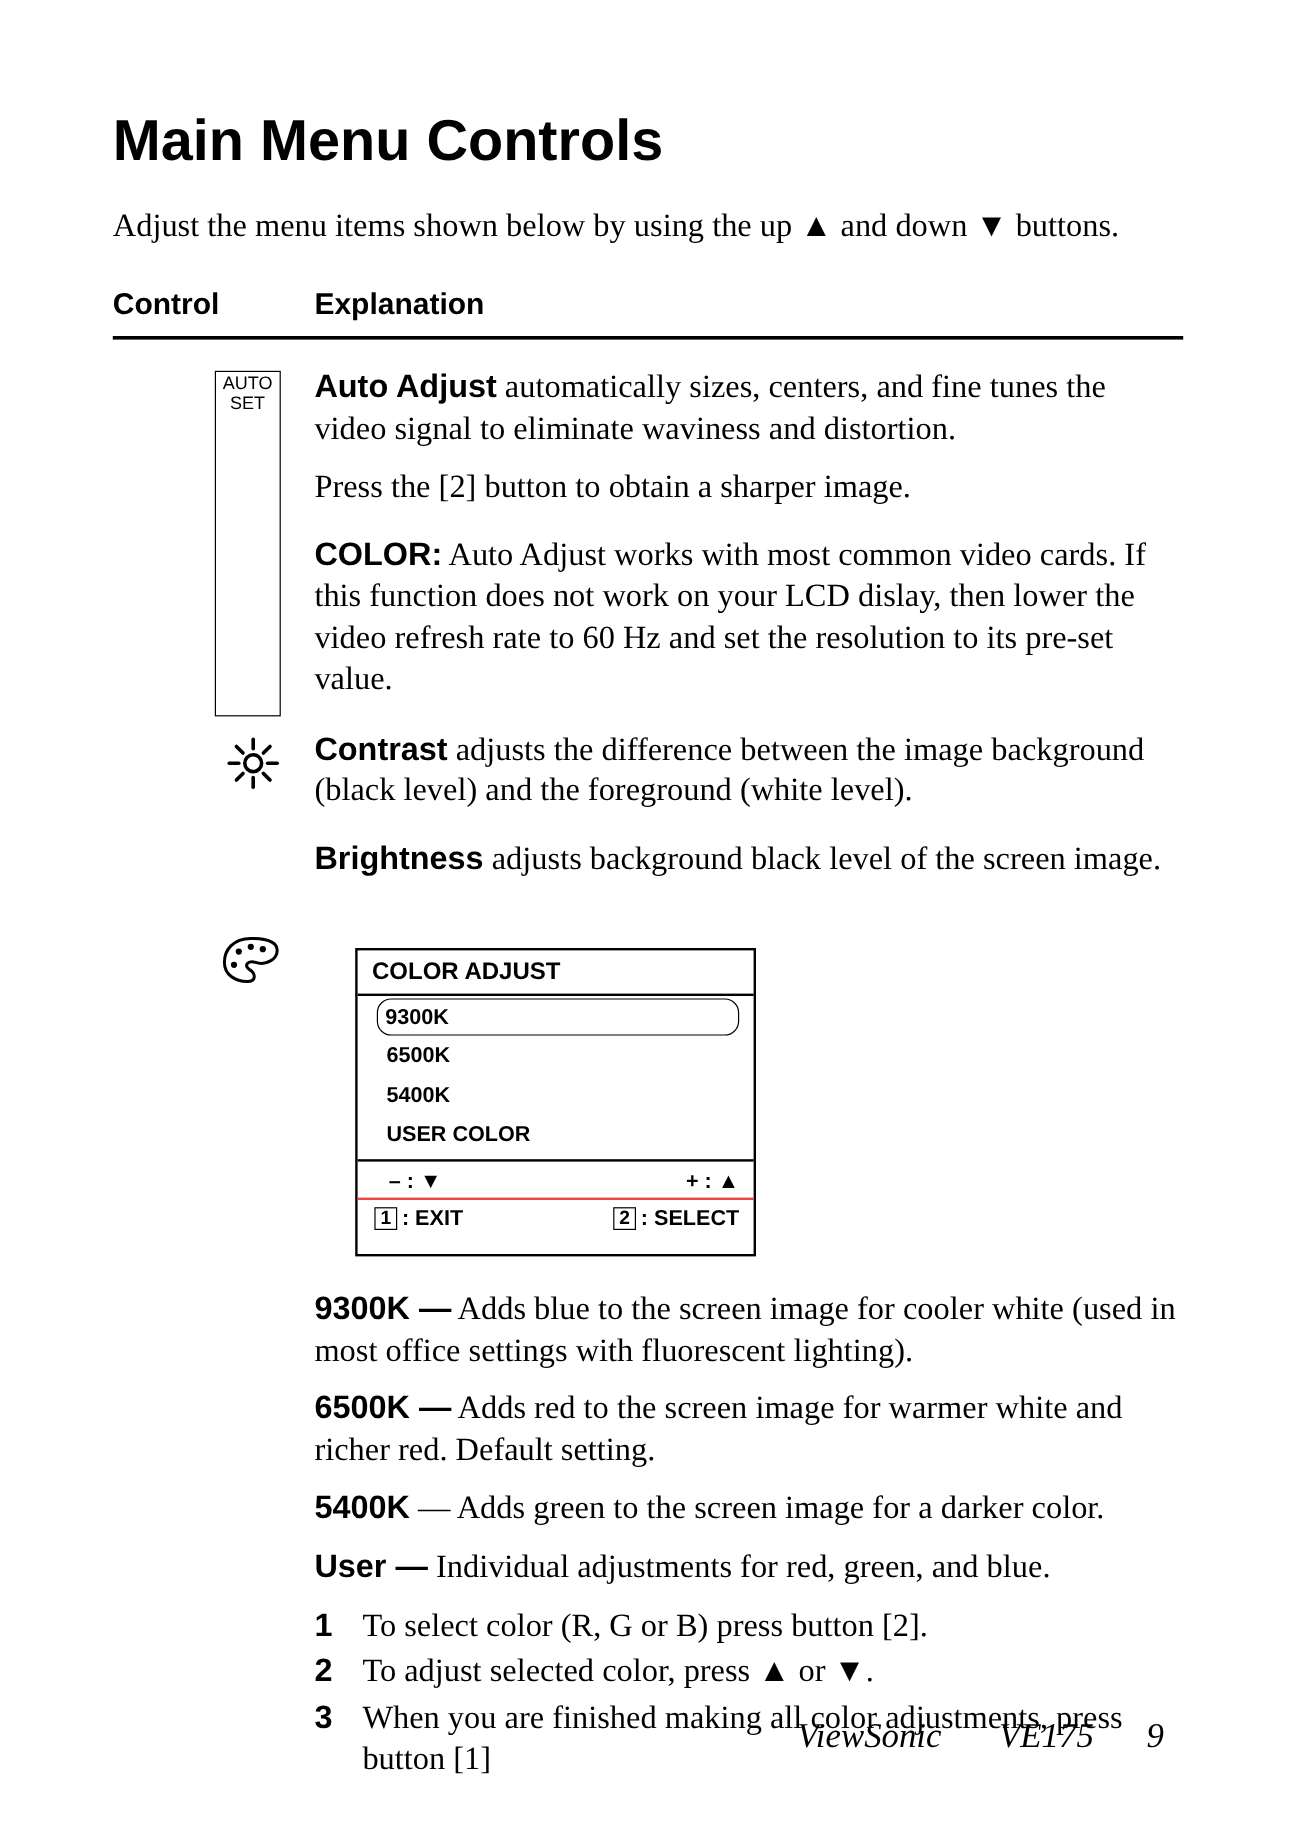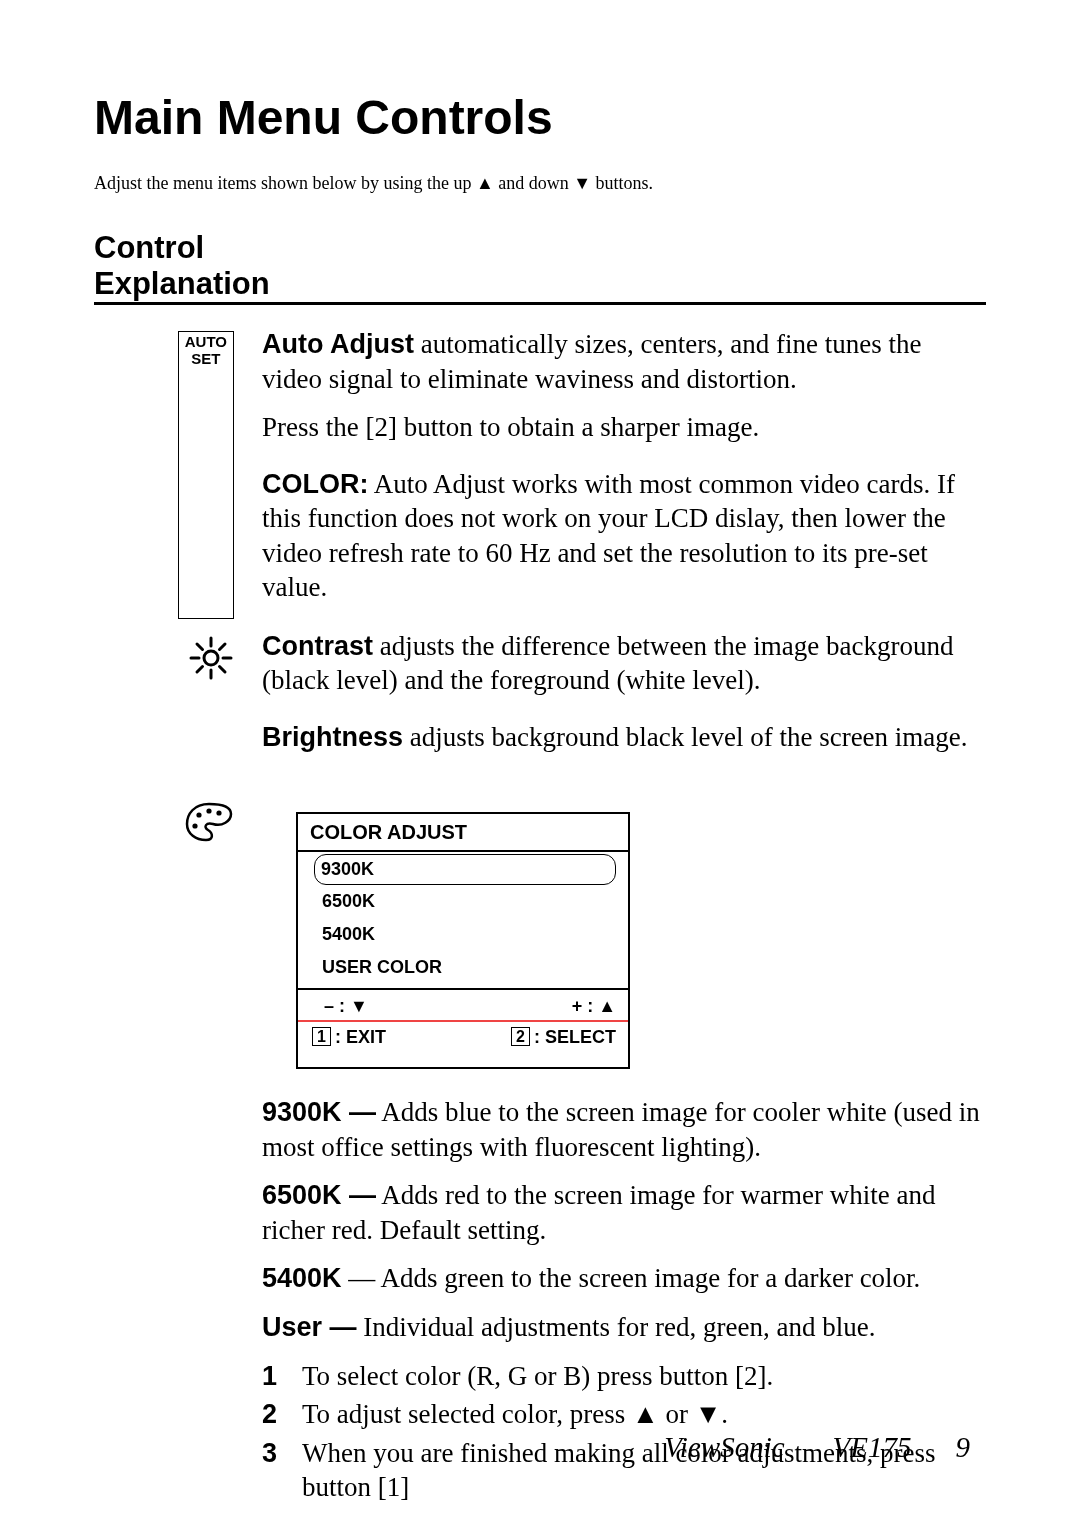--- a/index.html
+++ b/index.html
@@ -17,48 +17,47 @@
     padding: 90px 94px 60px 94px;
     box-sizing: border-box;
   }
   h1 {
     font-family: Arial, Helvetica, sans-serif;
     font-weight: bold;
     font-size: 48px;
     margin: 0 0 28px 0;
   }
   .intro {
-    font-size: 18px;
+    font-size: 27px;
     margin-bottom: 36px;
   }
   .table-head {
     display: flex;
     font-family: Arial, Helvetica, sans-serif;
     font-weight: bold;
-    font-size: 31px;
+    font-size: 25px;
     border-bottom: 3px solid #000;
-    padding-bottom: 0;
+    padding-bottom: 11px;
     margin-bottom: 22px;
-    flex-direction: column;
   }
   .col-control { width: 168px; flex: none; }
   .col-expl { flex: 1; }
   .row {
     display: flex;
     margin-bottom: 10px;
   }
   .row .col-control { width: 168px; flex: none; display: flex; justify-content: flex-end; padding-right: 28px; box-sizing: border-box; }
   .row .col-expl { flex: 1; font-size: 27px; line-height: 1.28; }
   .col-expl p { margin: 0 0 14px 0; }
   .col-expl .gap { margin-top: 22px; }
   .bold { font-family: Arial, Helvetica, sans-serif; font-weight: bold; }
   .autoset {
     border: 1.5px solid #000;
     font-family: Arial, Helvetica, sans-serif;
-    font-weight: bold;
+    font-weight: normal;
     font-size: 15px;
     line-height: 1.1;
     text-align: center;
     padding: 2px 6px 3px 6px;
     margin-top: 4px;
   }
   .icon-slot { margin-top: 6px; }
   
   .osd {
     border: 2.5px solid #000;

